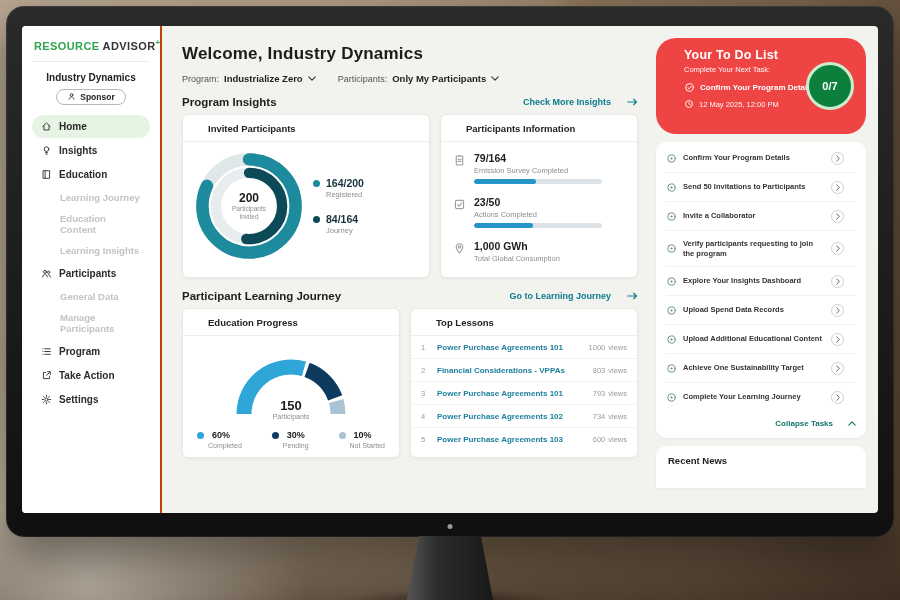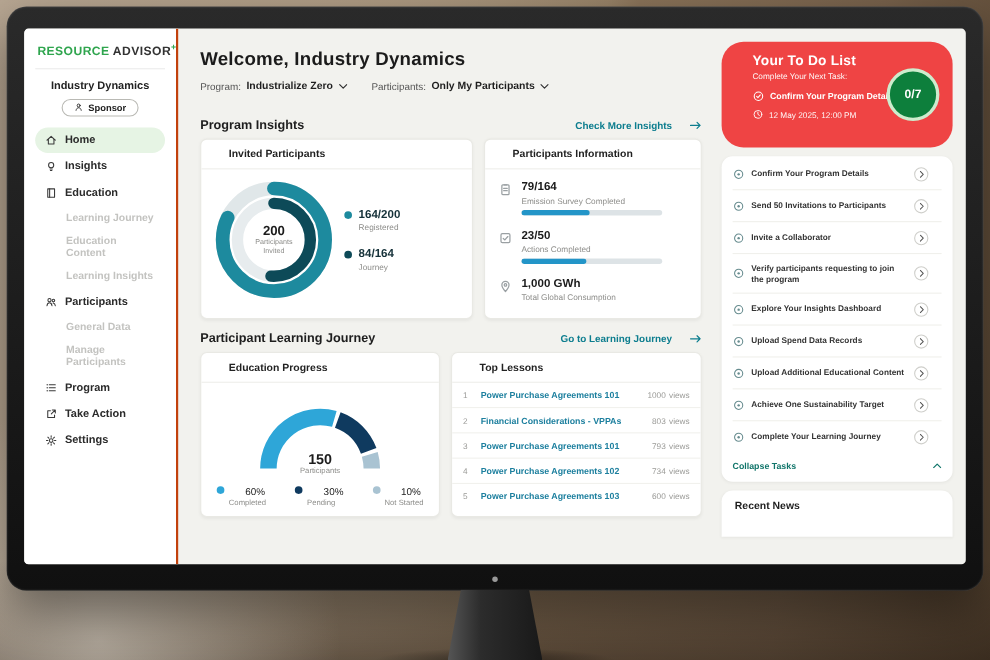--- a/index.html
+++ b/index.html
@@ -40,21 +40,21 @@
     font-size:8.5px;font-weight:bold;color:#222;background:#fff}
   .badge .icon{width:9px;height:9px}
   .nav-item{display:flex;align-items:center;gap:7px;font-size:10px;font-weight:bold;color:#2b2b2b;
     padding:6px 9px;border-radius:14px;margin:1px 0;cursor:default}
   .nav-item .icon{width:11px;height:11px;color:#3a3a3a}
   .nav-item.active{background:#e6f4e4}
   .nav-sub{font-size:9.5px;font-weight:600;color:#c3c3c0;padding:5px 9px 5px 28px}
   
   .main{flex:1 1 auto;padding:12px 14px 0 20px;min-width:0}
   .welcome{font-size:17px;font-weight:bold;color:#1b1b1b;margin:6px 0 9px;letter-spacing:.2px}
-  .filters{display:flex;gap:22px;align-items:flex-end;margin-bottom:24px}
+  .filters{display:flex;gap:22px;align-items:flex-end;margin-bottom:12px}
   .filter{display:flex;align-items:center;gap:5px;font-size:9px;color:#555}
   .filter b{color:#1e1e1e;font-size:9.5px}
   .filter .icon{width:8px;height:5px;color:#333}
   .sec-row{display:flex;justify-content:space-between;align-items:center;margin:8px 0 6px}
   .sec-title{font-size:11.5px;font-weight:bold;color:#1e1e1e}
   .sec-link{display:flex;align-items:center;gap:16px;font-size:9px;font-weight:bold;color:#0c7d8e;cursor:pointer}
   .cards{display:flex;gap:10px}
   .card{background:#fff;border:1px solid #e9e9e4;border-radius:6px;box-shadow:0 1px 3px rgba(0,0,0,.05);overflow:hidden}
   .card-h{font-size:9.5px;font-weight:bold;color:#222;padding:8px 25px 7px;border-bottom:1px solid #eeeeea}
   .card-invited{flex:0 0 248px;height:164px}
@@ -79,21 +79,21 @@
   .info-lbl{font-size:7.5px;color:#8d8d8a;margin:2px 0 4px}
   .bar{width:128px;height:5px;border-radius:3px;background:#dde3e6;overflow:hidden}
   .bar-fill{height:100%;border-radius:3px;background:#2395c8;width:0}
   
   .gauge-wrap{position:relative;width:150px;height:82px;margin:4px auto 0}
   .gauge-center{position:absolute;left:0;right:0;bottom:2px;text-align:center}
   .gauge-center .val{font-size:13px;font-weight:bold;color:#1c1c1c}
   .gauge-center .lbl{font-size:7px;color:#8d8d8a}
   .gauge-legend{display:flex;justify-content:space-between;padding:8px 14px 0}
   .gl-item{display:flex;flex-direction:column}
-  .gl-top{display:flex;gap:19px;font-size:9px;font-weight:normal;color:#1c1c1c}
+  .gl-top{display:flex;align-items:center;gap:8px;font-size:9px;font-weight:bold;color:#1c1c1c}
   .gl-lbl{font-size:7px;color:#8d8d8a;margin:2px 0 0 11px}
   
   .lesson-row{display:flex;align-items:center;gap:6px;padding:6px 10px;border-bottom:1px solid #f1f1ed}
   .lesson-row:last-child{border-bottom:none}
   .lesson-rank{font-size:7.5px;color:#9a9a97;width:10px}
   .lesson-title{font-size:8px;font-weight:600;color:#1c7f9e;flex:1 1 auto;cursor:pointer}
   .lesson-views{font-size:9px;font-weight:bold;color:#2a2a2a;white-space:nowrap}
   .lesson-views span{font-size:7.5px;font-weight:normal;color:#9a9a97;margin-left:3px}
   
   .rightpanel{flex:0 0 226px;padding:12px 12px 0 4px}
@@ -106,21 +106,21 @@
   .todo-due .icon{width:10px;height:10px}
   .ring{position:absolute;right:12px;top:24px;width:48px;height:48px;border-radius:50%;
     background:#0d7f3c;border:3px solid #cdeccd;display:flex;align-items:center;justify-content:center;
     font-size:11px;font-weight:bold;color:#fff}
   .todo-card{background:#fff;border-radius:10px;margin-top:8px;padding:2px 10px;box-shadow:0 1px 3px rgba(0,0,0,.05)}
   .task-row{display:flex;align-items:center;gap:6px;padding:7.5px 0;border-bottom:1px solid #f0f0ec;cursor:pointer}
   .task-row .t-icon{width:11px;height:11px;color:#678c8f}
   .task-label{flex:1 1 auto;font-size:7.5px;font-weight:bold;color:#333;line-height:1.35;max-width:142px}
   .task-chev{width:13px;height:13px;border:1px solid #cfcfcb;border-radius:50%;display:flex;align-items:center;justify-content:center;color:#555;flex:0 0 auto}
   .task-chev .icon{width:4px;height:7px}
-  .collapse-row{display:flex;align-items:center;justify-content:space-between;gap:5px;padding:8px 0;
+  .collapse-row{display:flex;align-items:center;justify-content:flex-end;gap:15px;padding:8px 0;
     font-size:8px;font-weight:bold;color:#11756a;cursor:pointer}
   .collapse-row .icon{width:8px;height:5px}
   .news-card{background:#fff;border-radius:10px 10px 0 0;margin-top:8px;padding:9px 12px;height:42px;
     font-size:9.5px;font-weight:bold;color:#1e1e1e;box-shadow:0 1px 3px rgba(0,0,0,.05)}
 </style>
 </head>
 <body>
 
 <svg width="0" height="0" style="position:absolute" aria-hidden="true">
   <defs>

